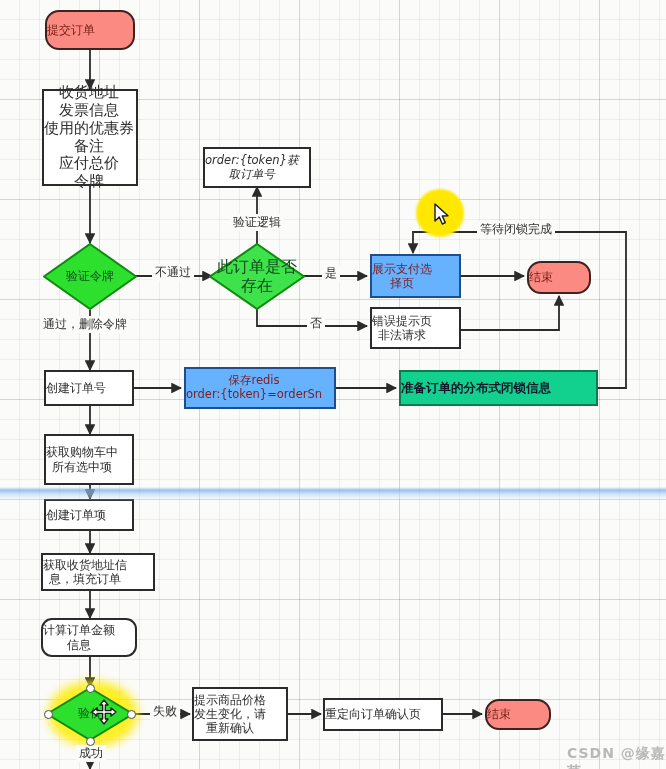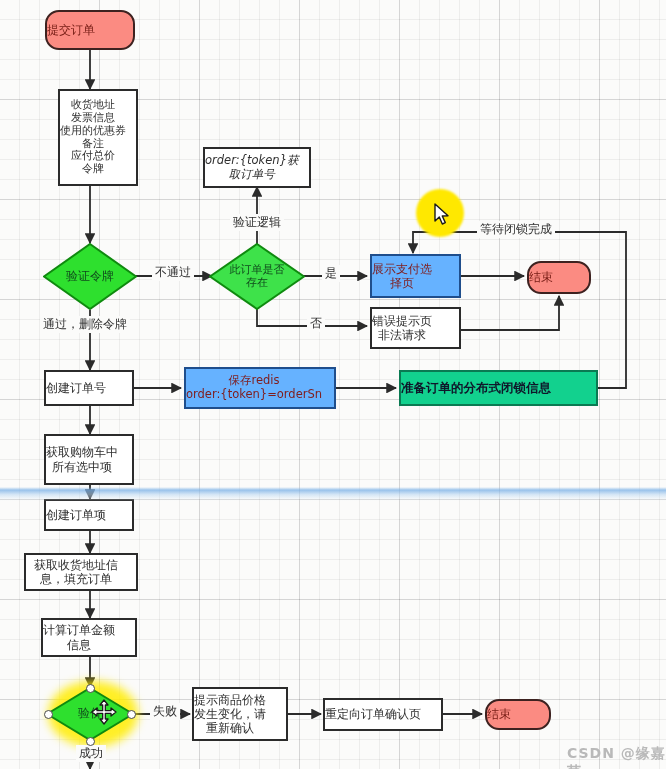--- a/index.html
+++ b/index.html
@@ -161,41 +161,41 @@
       <path d="M443,714 L482,714" marker-end="url(#ah)"></path>
 
       <path d="M90,741 L90,769" marker-end="url(#ah)"></path>
     </g>
   </svg>
 
   <div class="node term" style="left:45px;top:10px;width:90px;height:40px;">
     <span>提交订单</span>
   </div>
 
-  <div class="node rect" style="left:42px;top:89px;width:80px;height:97px;font-size:11px;margin-left:16px;">
+  <div class="node rect" style="left:42px;top:89px;width:96px;height:97px;font-size:15px;">
     <span>收货地址
 发票信息
 使用的优惠券
 备注
 应付总价
 令牌</span>
   </div>
 
   <div class="diamond-wrap" style="left:43px;top:243px;width:94px;height:67px;">
     <svg class="dshape" viewBox="0 0 94 67" preserveAspectRatio="none">
       <polygon points="47,1 93,33.5 47,66 1,33.5" fill="#2ee02e" stroke="#0f8a0f" stroke-width="2"></polygon>
     </svg>
     <div class="dlabel">验证令牌</div>
   </div>
 
   <div class="diamond-wrap" style="left:209px;top:243px;width:96px;height:67px;">
     <svg class="dshape" viewBox="0 0 96 67" preserveAspectRatio="none">
       <polygon points="48,1 95,33.5 48,66 1,33.5" fill="#3ee24a" stroke="#0f8a0f" stroke-width="2"></polygon>
     </svg>
-    <div class="dlabel" style="font-size:11px;">此订单是否
+    <div class="dlabel" style="font-size:16px;">此订单是否
 存在</div>
   </div>
 
   <div class="node rect" style="left:203px;top:147px;width:108px;height:41px;font-size:11.5px;font-style:italic;">
     <span>order:{token}获
 取订单号</span>
   </div>
 
   <div class="node rect-blue" style="left:370px;top:254px;width:91px;height:44px;">
     <span>展示支付选
@@ -226,26 +226,26 @@
 
   <div class="node rect" style="left:44px;top:434px;width:90px;height:51px;">
     <span>获取购物车中
 所有选中项</span>
   </div>
 
   <div class="node rect" style="left:44px;top:499px;width:90px;height:32px;">
     <span>创建订单项</span>
   </div>
 
-  <div class="node rect" style="left:24px;top:553px;width:114px;height:38px;padding-left:8px;">
+  <div class="node rect" style="left:41px;top:553px;width:114px;height:38px;">
     <span>获取收货地址信
 息，填充订单</span>
   </div>
 
-  <div class="node rect" style="left:41px;top:618px;width:96px;height:39px;">
+  <div class="node rect" style="left:41px;top:618px;width:96px;height:39px;border-radius:11px;">
     <span>计算订单金额
 信息</span>
   </div>
 
   <div id="glow-small" style="left:48px;top:681px;width:90px;height:66px;"></div>
 
   <div class="diamond-wrap" style="left:46px;top:687px;width:88px;height:54px;">
     <svg class="dshape" viewBox="0 0 88 54" preserveAspectRatio="none">
       <polygon points="44,1 87,27 44,53 1,27" fill="#2ee02e" stroke="#0f8a0f" stroke-width="2"></polygon>
     </svg>

